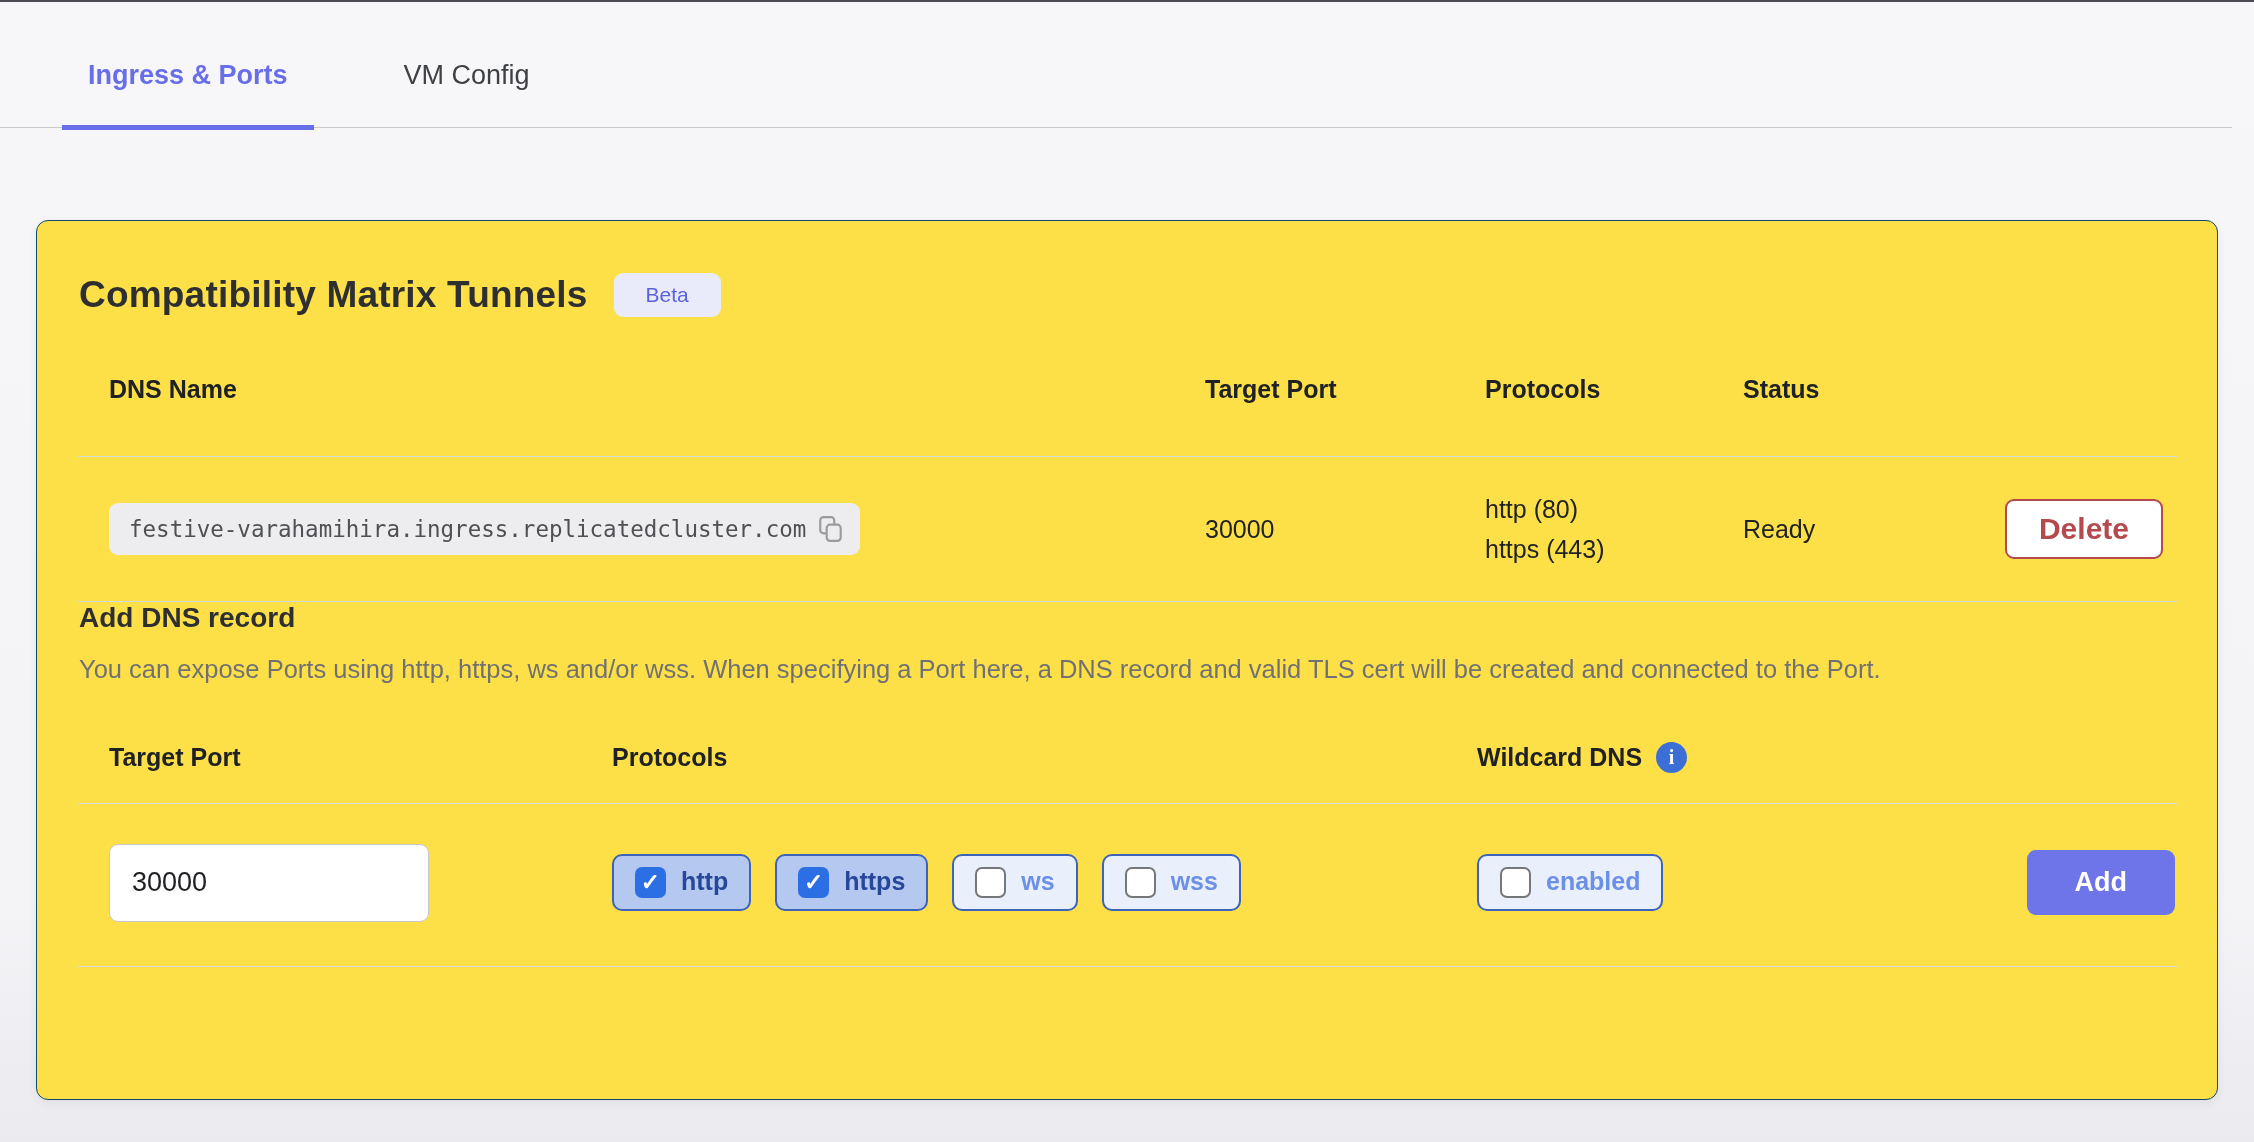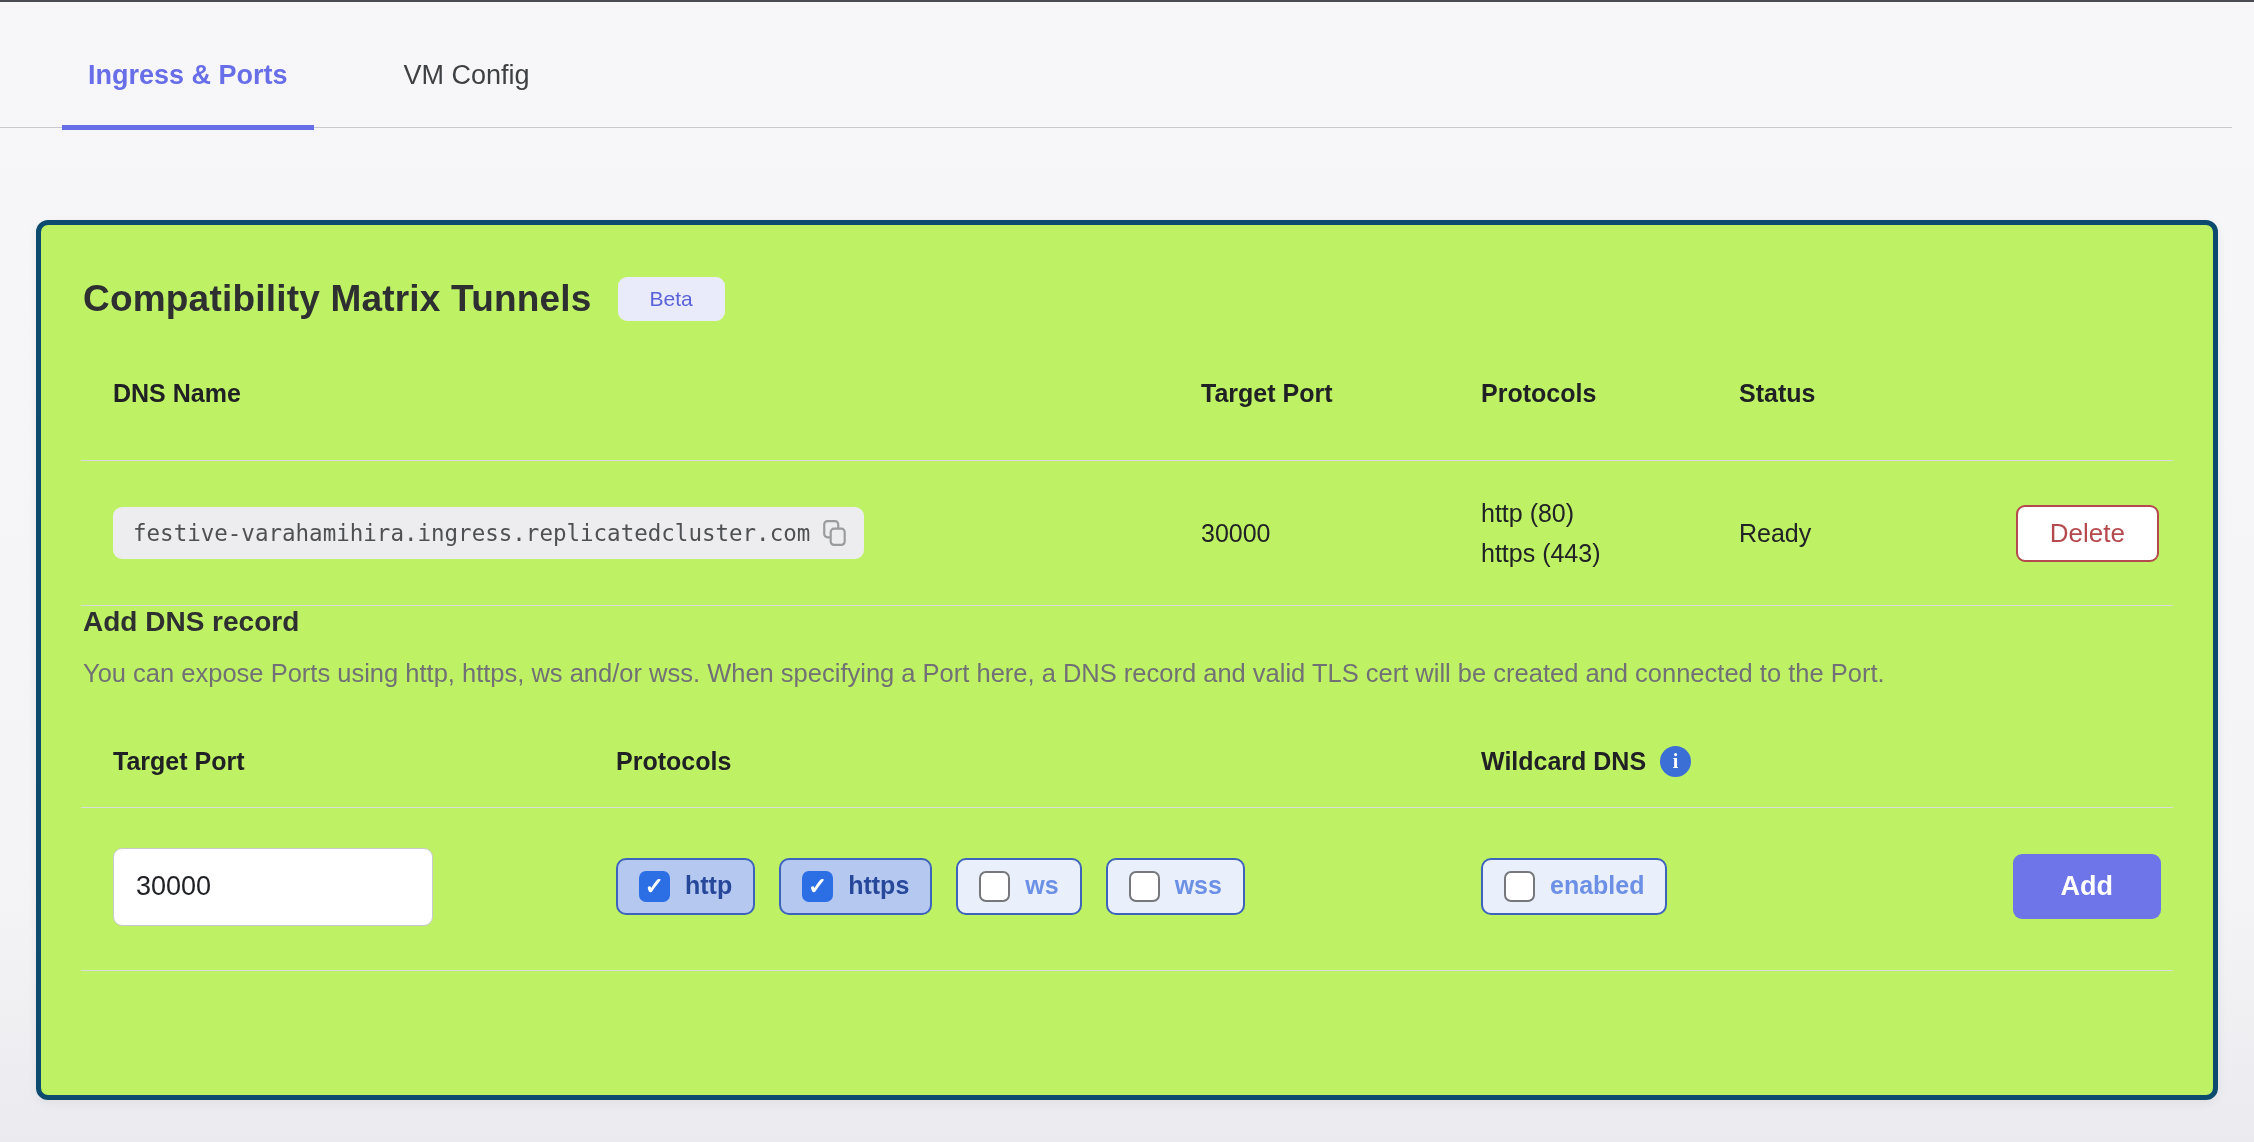--- a/index.html
+++ b/index.html
@@ -31,22 +31,22 @@
   }
   .tab.active {
     color: #676ee8;
     font-weight: 700;
     border-bottom-color: #676ee8;
   }
 
   
   .card {
     margin: 92px 36px 0 36px;
-    background: #bef264;
-    border: 5px solid #0c4a6e;
+    background: #fde047;
+    border: 1px solid #0c4a6e;
     border-radius: 12px;
     box-shadow: 0 3px 10px rgba(40,40,60,0.07);
     padding: 52px 40px 40px 40px;
     height: 880px;
   }
 
   .card-title-row { display: flex; align-items: center; gap: 26px; padding-left: 2px; }
   .card-title { font-size: 37px; font-weight: 700; color: #2e2f31; letter-spacing: 0.2px; }
   .beta-badge {
     background: #e9ebfa;
@@ -87,22 +87,22 @@
   .copy-icon { cursor: pointer; display: inline-flex; }
 
   .protocol-lines { line-height: 1.6; }
 
   .delete-btn {
     justify-self: end;
     margin-right: 14px;
     background: #ffffff;
     border: 2px solid #b4494e;
     color: #b4494e;
-    font-weight: 400;
-    font-size: 26px;
+    font-weight: 700;
+    font-size: 30px;
     border-radius: 9px;
     padding: 11px 32px;
     cursor: pointer;
     font-family: inherit;
   }
 
   
   .section-heading { font-size: 28px; font-weight: 700; color: #2e2f31; padding-left: 2px; }
   .section-desc {
     margin-top: 16px;
@@ -176,21 +176,21 @@
     border-color: #2c6fe4;
     color: #ffffff;
     font-size: 23px;
     font-weight: 700;
   }
   .check-pill.checked .box::after { content: "\2713"; }
   .check-pill.checked .lbl { color: #27479b; }
 
   .add-btn {
     justify-self: end;
-    margin-right: 12px;
+    margin-right: 2px;
     background: #6d75e8;
     border: none;
     color: #ffffff;
     font-weight: 700;
     font-size: 27px;
     border-radius: 9px;
     padding: 17px 48px;
     cursor: pointer;
     font-family: inherit;
   }

